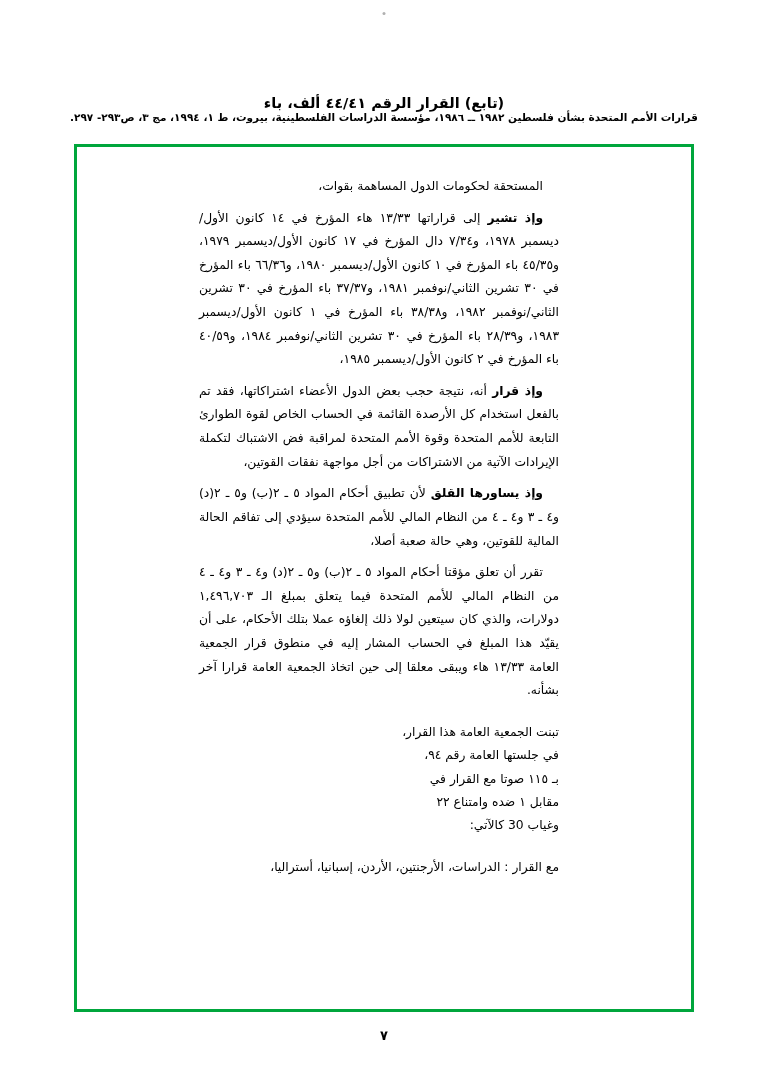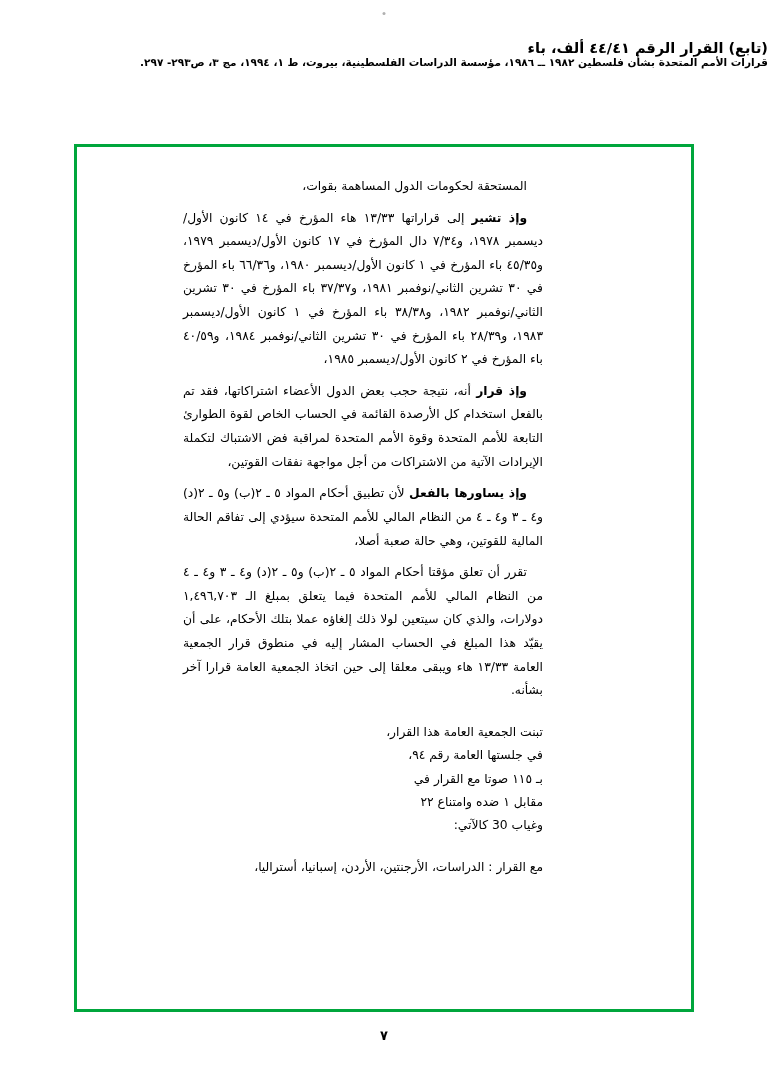--- a/index.html
+++ b/index.html
@@ -25,22 +25,22 @@
     position: absolute;
     top: 12px;
     left: 50%;
     transform: translateX(-50%);
     width: 3px;
     height: 3px;
     background: #b0b0b0;
     border-radius: 50%;
   }
   .header {
-    text-align: right;
-    padding-top: 40px;
+    text-align: center;
+    padding-top: 95px;
   }
   .header-title {
     font-family: "DejaVu Sans", sans-serif;
     font-weight: bold;
     font-size: 14.5px;
     letter-spacing: 0px;
     color: #000;
     direction: rtl;
   }
   .header-sub {
@@ -56,21 +56,21 @@
     left: 74px;
     width: 620px;
     height: 868px;
     border: 3px solid #00a63c;
     box-sizing: border-box;
     background: #ffffff;
   }
   .content {
     position: absolute;
     top: 28px;
-    right: 148px;
+    right: 132px;
     width: 360px;
     direction: rtl;
     text-align: justify;
     text-align-last: right;
     font-size: 12.3px;
     line-height: 1.92;
   }
   p {
     margin: 0 0 8px 0;
   }
@@ -117,21 +117,21 @@
 
   <div class="frame">
     <div class="content">
 
       <p class="indent"><span>المستحقة لحكومات الدول المساهمة بقوات،</span></p>
 
       <p class="indent"><span class="lead">وإذ تشير</span><span> إلى قراراتها ١٣/٣٣ هاء المؤرخ في ١٤ كانون الأول/ديسمبر ١٩٧٨، و٧/٣٤ دال المؤرخ في ١٧ كانون الأول/ديسمبر ١٩٧٩، و٤٥/٣٥ باء المؤرخ في ١ كانون الأول/ديسمبر ١٩٨٠، و٦٦/٣٦ باء المؤرخ في ٣٠ تشرين الثاني/نوفمبر ١٩٨١، و٣٧/٣٧ باء المؤرخ في ٣٠ تشرين الثاني/نوفمبر ١٩٨٢، و٣٨/٣٨ باء المؤرخ في ١ كانون الأول/ديسمبر ١٩٨٣، و٢٨/٣٩ باء المؤرخ في ٣٠ تشرين الثاني/نوفمبر ١٩٨٤، و٤٠/٥٩ باء المؤرخ في ٢ كانون الأول/ديسمبر ١٩٨٥،</span></p>
 
       <p class="indent"><span class="lead">وإذ قرار</span><span> أنه، نتيجة حجب بعض الدول الأعضاء اشتراكاتها، فقد تم بالفعل استخدام كل الأرصدة القائمة في الحساب الخاص لقوة الطوارئ التابعة للأمم المتحدة وقوة الأمم المتحدة لمراقبة فض الاشتباك لتكملة الإيرادات الآتية من الاشتراكات من أجل مواجهة نفقات القوتين،</span></p>
 
-      <p class="indent"><span class="lead">وإذ يساورها بالفعل</span><span> لأن تطبيق أحكام المواد ٥ ـ ٢(ب) و٥ ـ ٢(د) و٤ ـ ٣ و٤ ـ ٤ من النظام المالي للأمم المتحدة سيؤدي إلى تفاقم الحالة المالية للقوتين، وهي حالة صعبة أصلا،</span></p>
+      <p class="indent"><span class="lead">وإذ يساورها القلق</span><span> لأن تطبيق أحكام المواد ٥ ـ ٢(ب) و٥ ـ ٢(د) و٤ ـ ٣ و٤ ـ ٤ من النظام المالي للأمم المتحدة سيؤدي إلى تفاقم الحالة المالية للقوتين، وهي حالة صعبة أصلا،</span></p>
 
       <p class="indent"><span>تقرر أن تعلق مؤقتا أحكام المواد ٥ ـ ٢(ب) و٥ ـ ٢(د) و٤ ـ ٣ و٤ ـ ٤ من النظام المالي للأمم المتحدة فيما يتعلق بمبلغ الـ ١,٤٩٦,٧٠٣ دولارات، والذي كان سيتعين لولا ذلك إلغاؤه عملا بتلك الأحكام، على أن يقيّد هذا المبلغ في الحساب المشار إليه في منطوق قرار الجمعية العامة ١٣/٣٣ هاء ويبقى معلقا إلى حين اتخاذ الجمعية العامة قرارا آخر بشأنه.</span></p>
 
       <div class="block-vote">
         <div>تبنت الجمعية العامة هذا القرار،</div>
         <div>في جلستها العامة رقم ٩٤،</div>
         <div>بـ ١١٥ صوتا مع القرار في</div>
         <div>مقابل ١ ضده وامتناع ٢٢</div>
         <div>وغياب 30 كالآتي:</div>
       </div>

